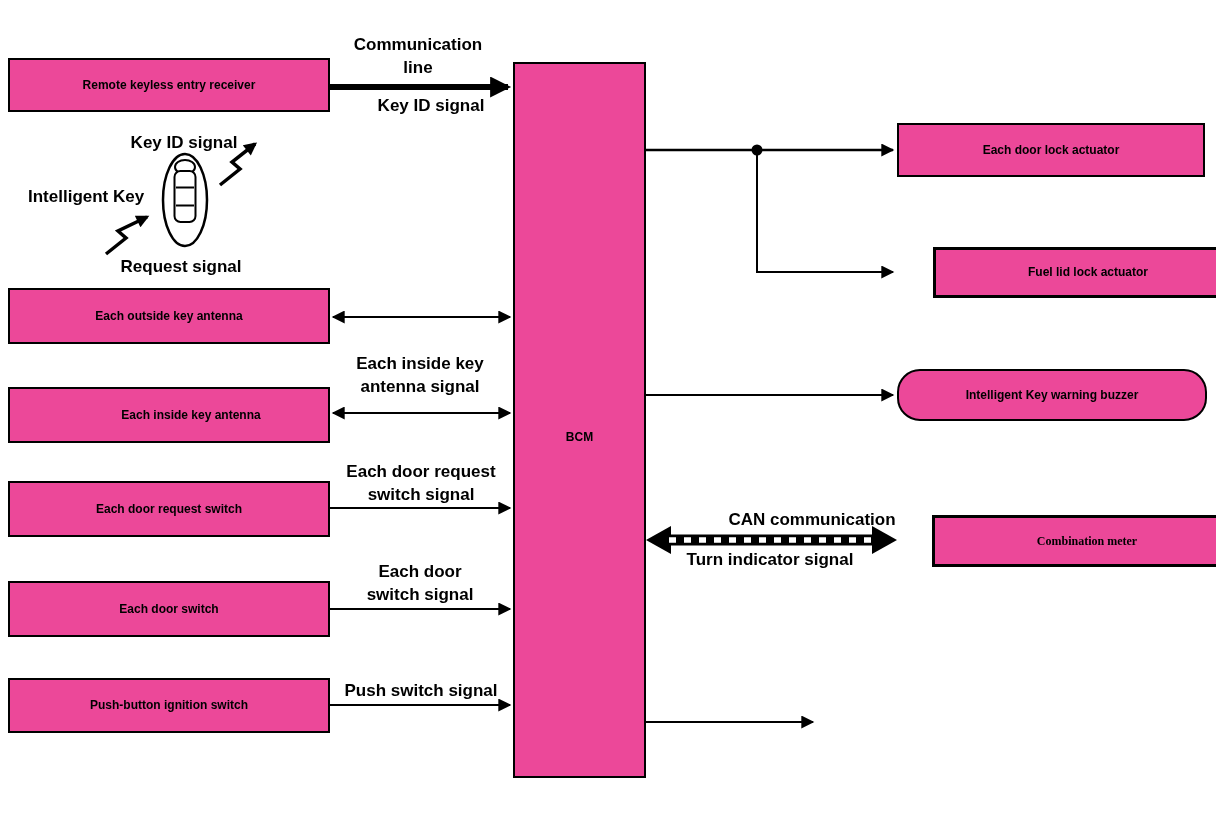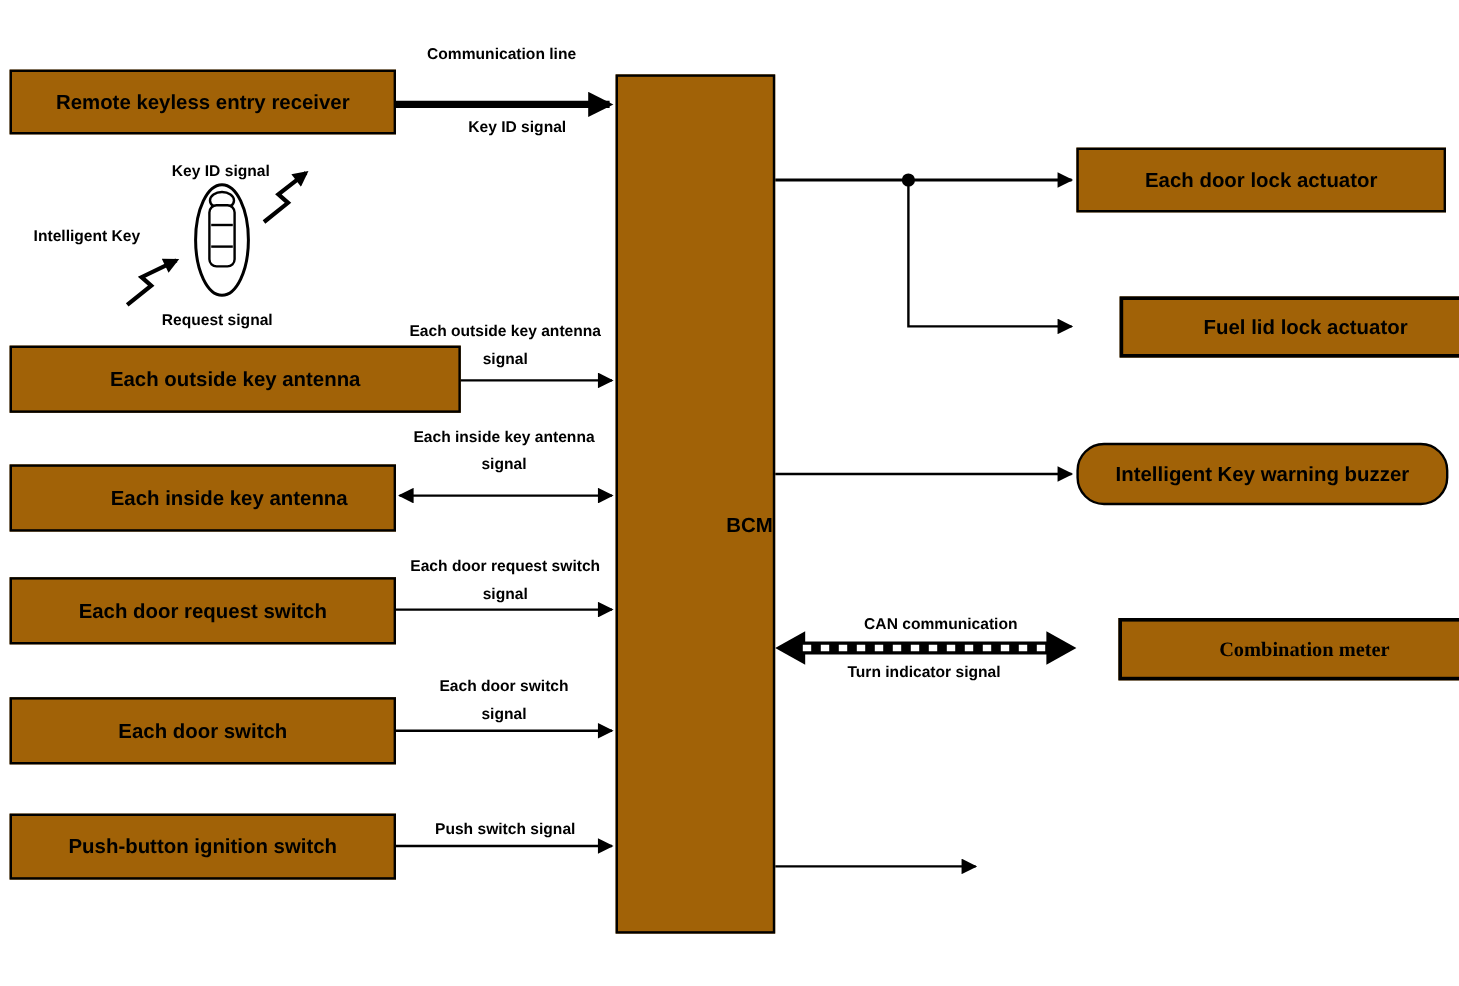--- a/index.html
+++ b/index.html
@@ -3,33 +3,33 @@
 <meta charset="utf-8">
 <style>
   html,body{margin:0;padding:0;background:#fff;}
   #stage{
     position:relative;width:1216px;height:822px;background:#ffffff;
     font-family:"Liberation Sans","DejaVu Sans",sans-serif;
     color:#000;overflow:hidden;
   }
   #connectors{position:absolute;left:0;top:0;width:1216px;height:822px;}
   .box{
-    position:absolute;border:2px solid #000;background:#a16207;
+    position:absolute;border:2px solid #000;background:#ec4899;
     display:flex;align-items:center;justify-content:center;text-align:center;
-    font-size:17px;font-weight:bold;line-height:21px;box-sizing:border-box;
+    font-size:12px;font-weight:bold;line-height:21px;box-sizing:border-box;
     z-index:2;
   }
   .thickbox{border-width:3px;}
   .lbl{
-    position:absolute;font-size:13px;font-weight:bold;line-height:23px;
+    position:absolute;font-size:17px;font-weight:bold;line-height:23px;
     text-align:center;transform:translateX(-50%);z-index:3;
   }
   .nowrap{white-space:nowrap;}
   .leftalign{transform:none;text-align:left;}
-  #bcm-label{position:absolute;left:0;top:363px;width:100%;text-align:right;}
+  #bcm-label{position:absolute;left:0;top:363px;width:100%;text-align:center;}
 </style>
 </head>
 <body>
 
 <div id="stage">
 
   <svg id="connectors" viewBox="0 0 1216 822" xmlns="http://www.w3.org/2000/svg">
     <defs>
       <marker id="ar" markerUnits="userSpaceOnUse" markerWidth="15" markerHeight="13" viewBox="0 0 10 10" refX="9" refY="5" orient="auto-start-reverse">
         <path d="M0,0 L10,5 L0,10 Z" fill="#000"></path>
@@ -69,43 +69,42 @@
       <ellipse cx="185" cy="167" rx="10" ry="7" fill="#fff" stroke="#000" stroke-width="2"></ellipse>
       <rect x="174.5" y="171" width="21" height="51" rx="6" fill="#fff" stroke="#000" stroke-width="2"></rect>
       <line x1="176" y1="187.5" x2="194" y2="187.5" stroke="#000" stroke-width="2"></line>
       <line x1="176" y1="205.5" x2="194" y2="205.5" stroke="#000" stroke-width="2"></line>
     </g>
     <path d="M220,185 L240,169 L232,162 L255,144" fill="none" stroke="#000" stroke-width="3.5" marker-end="url(#arBolt)"></path>
     <path d="M106,254 L126,238 L118,231 L147,217" fill="none" stroke="#000" stroke-width="3.5" marker-end="url(#arBolt)"></path>
   </svg>
 
   <div class="box" style="left:8px;top:58px;width:322px;height:54px;">Remote keyless entry receiver</div>
-  <div class="box" style="left:8px;top:288px;width:376px;height:56px;">Each outside key antenna</div>
+  <div class="box" style="left:8px;top:288px;width:322px;height:56px;">Each outside key antenna</div>
   <div class="box" style="left:8px;top:387px;width:322px;height:56px;padding-left:44px;">Each inside key antenna</div>
   <div class="box" style="left:8px;top:481px;width:322px;height:56px;">Each door request switch</div>
   <div class="box" style="left:8px;top:581px;width:322px;height:56px;">Each door switch</div>
   <div class="box" style="left:8px;top:678px;width:322px;height:55px;">Push-button ignition switch</div>
 
   <div class="box" style="left:513px;top:62px;width:133px;height:716px;">
     <span id="bcm-label">BCM</span>
   </div>
 
   <div class="box" style="left:897px;top:123px;width:308px;height:54px;">Each door lock actuator</div>
   <div class="box thickbox" style="left:897px;top:247px;width:310px;height:51px;margin-left:36px;">Fuel lid lock actuator</div>
   <div class="box" style="left:897px;top:369px;width:310px;height:52px;border-radius:23px;">Intelligent Key warning buzzer</div>
   <div class="box thickbox" style="left:932px;top:515px;width:310px;height:52px;font-family:Liberation Serif, serif;">Combination meter</div>
 
   <div class="lbl" style="left:418px;top:33px;width:150px;">Communication line</div>
   <div class="lbl nowrap" style="left:431px;top:94px;">Key ID signal</div>
-  <div class="lbl" style="left:421px;top:264px;width:160px;">Each outside key antenna signal</div>
   <div class="lbl" style="left:420px;top:352px;width:160px;">Each inside key antenna signal</div>
   <div class="lbl" style="left:421px;top:460px;width:170px;">Each door request switch signal</div>
   <div class="lbl" style="left:420px;top:560px;width:115px;">Each door switch signal</div>
   <div class="lbl nowrap" style="left:421px;top:679px;">Push switch signal</div>
-  <div class="lbl nowrap" style="left:784px;top:508px;">CAN communication</div>
+  <div class="lbl nowrap" style="left:812px;top:508px;">CAN communication</div>
   <div class="lbl nowrap" style="left:770px;top:548px;">Turn indicator signal</div>
 
   <div class="lbl nowrap" style="left:184px;top:131px;">Key ID signal</div>
   <div class="lbl nowrap leftalign" style="left:28px;top:185px;">Intelligent Key</div>
   <div class="lbl nowrap" style="left:181px;top:255px;">Request signal</div>
 
 
 </div>
 
 </body></html>

